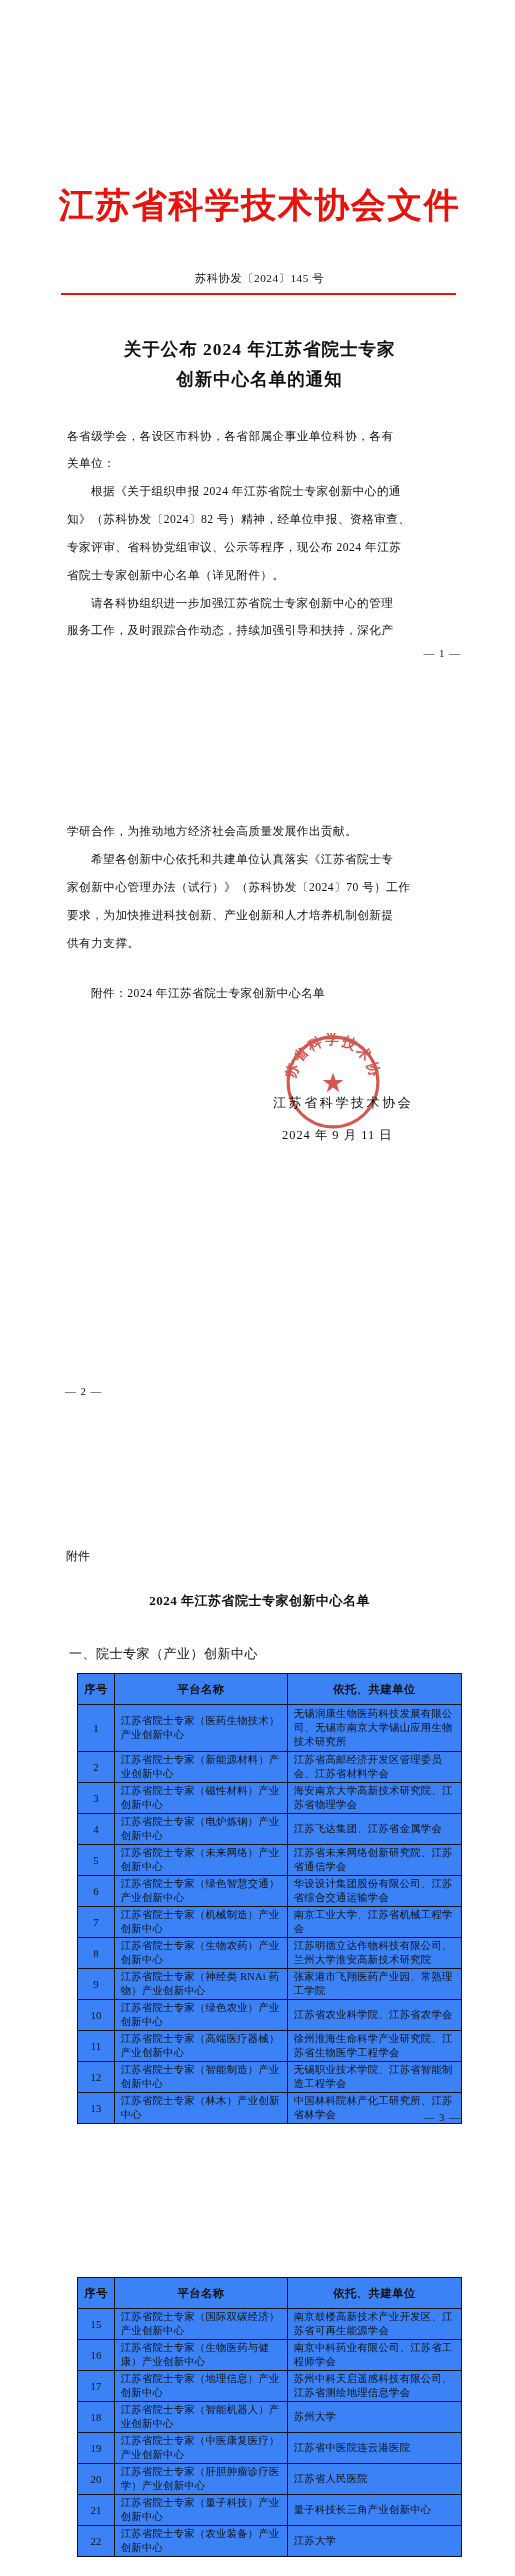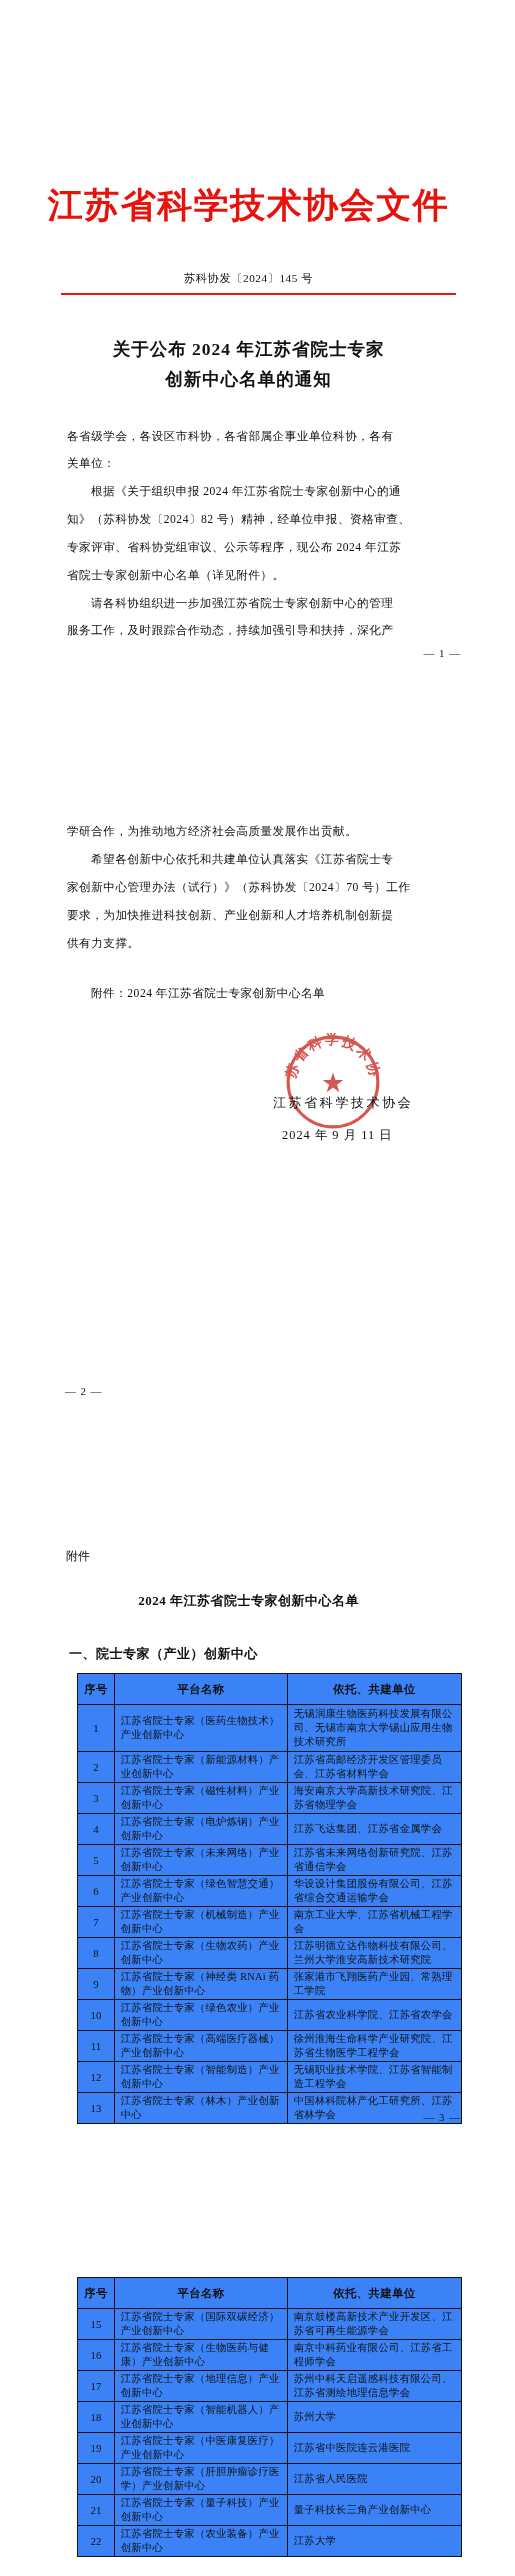--- a/index.html
+++ b/index.html
@@ -1,42 +1,42 @@
 <!DOCTYPE html>
 <html style="font-size:8.2px"><head>
 <meta charset="utf-8">
 <style>
   html,body{margin:0;padding:0;background:#ffffff;}
   #canvas{
     position:relative;width:515px;height:3643px;margin:0 auto;background:#ffffff;
     font-family:"Liberation Serif","DejaVu Serif",serif;color:#111;overflow:hidden;
   }
   .abs{position:absolute;}
-  .center{left:4px;width:489px;text-align:center;}
+  .center{left:15px;width:489px;text-align:center;}
   
   .org-title{top:180px;font-size:35px;font-weight:bold;color:#e8120c;letter-spacing:1.5px;line-height:52px;}
   .doc-no{top:271px;font-size:11.3px;letter-spacing:0.5px;}
   .red-rule{top:293px;left:61px;width:395px;height:1.5px;background:#e8120c;}
   .doc-title{font-size:17.5px;font-weight:bold;letter-spacing:1px;}
   .t-l1{top:337px;}
   .t-l2{top:367px;}
   
   .bline{left:67px;width:385px;font-size:11.6px;line-height:16.5px;letter-spacing:0.5px;white-space:nowrap;}
   .ind{padding-left:24px;}
   .footer{font-size:10.8px;letter-spacing:1px;}
   .f-right{right:54px;}
   .f-left{left:65px;}
   
   .seal{top:1033px;left:284px;width:98px;height:98px;opacity:0.88;}
   .sign-line{top:1094px;left:273px;font-size:13px;letter-spacing:2.6px;}
   .date-line{top:1127px;left:282px;font-size:12.4px;letter-spacing:1px;}
   
   .att-label{top:1548px;left:66px;font-size:12px;}
   .att-title{top:1592px;font-size:13px;font-weight:bold;letter-spacing:0.5px;}
-  .sec-title{left:69px;font-size:13px;font-weight:bold;letter-spacing:0.5px;}
+  .sec-title{left:69px;font-size:13px;font-weight:normal;letter-spacing:0.5px;}
   .s1{top:1645px;}
   
   .doc-table{position:absolute;left:77px;width:384px;border-collapse:collapse;table-layout:fixed;background:#3b82f6;}
   .doc-table th,.doc-table td{border:0.9px solid #111;vertical-align:middle;word-break:break-all;}
   .doc-table th{font-size:11.3px;font-weight:bold;height:28px;text-align:center;letter-spacing:0.5px;}
   .doc-table tbody tr{height:30px;}
   #t1 tbody tr:first-child{height:47px;}
   .doc-table .c-no{text-align:center;font-size:10.8px;}
   .doc-table .c-name,.doc-table .c-unit{font-size:10.3px;line-height:14px;padding:1px 4.1px 1px 5.7px;letter-spacing:0.3px;}
   #t1{top:1673px;} #t1b{top:2277px;}

